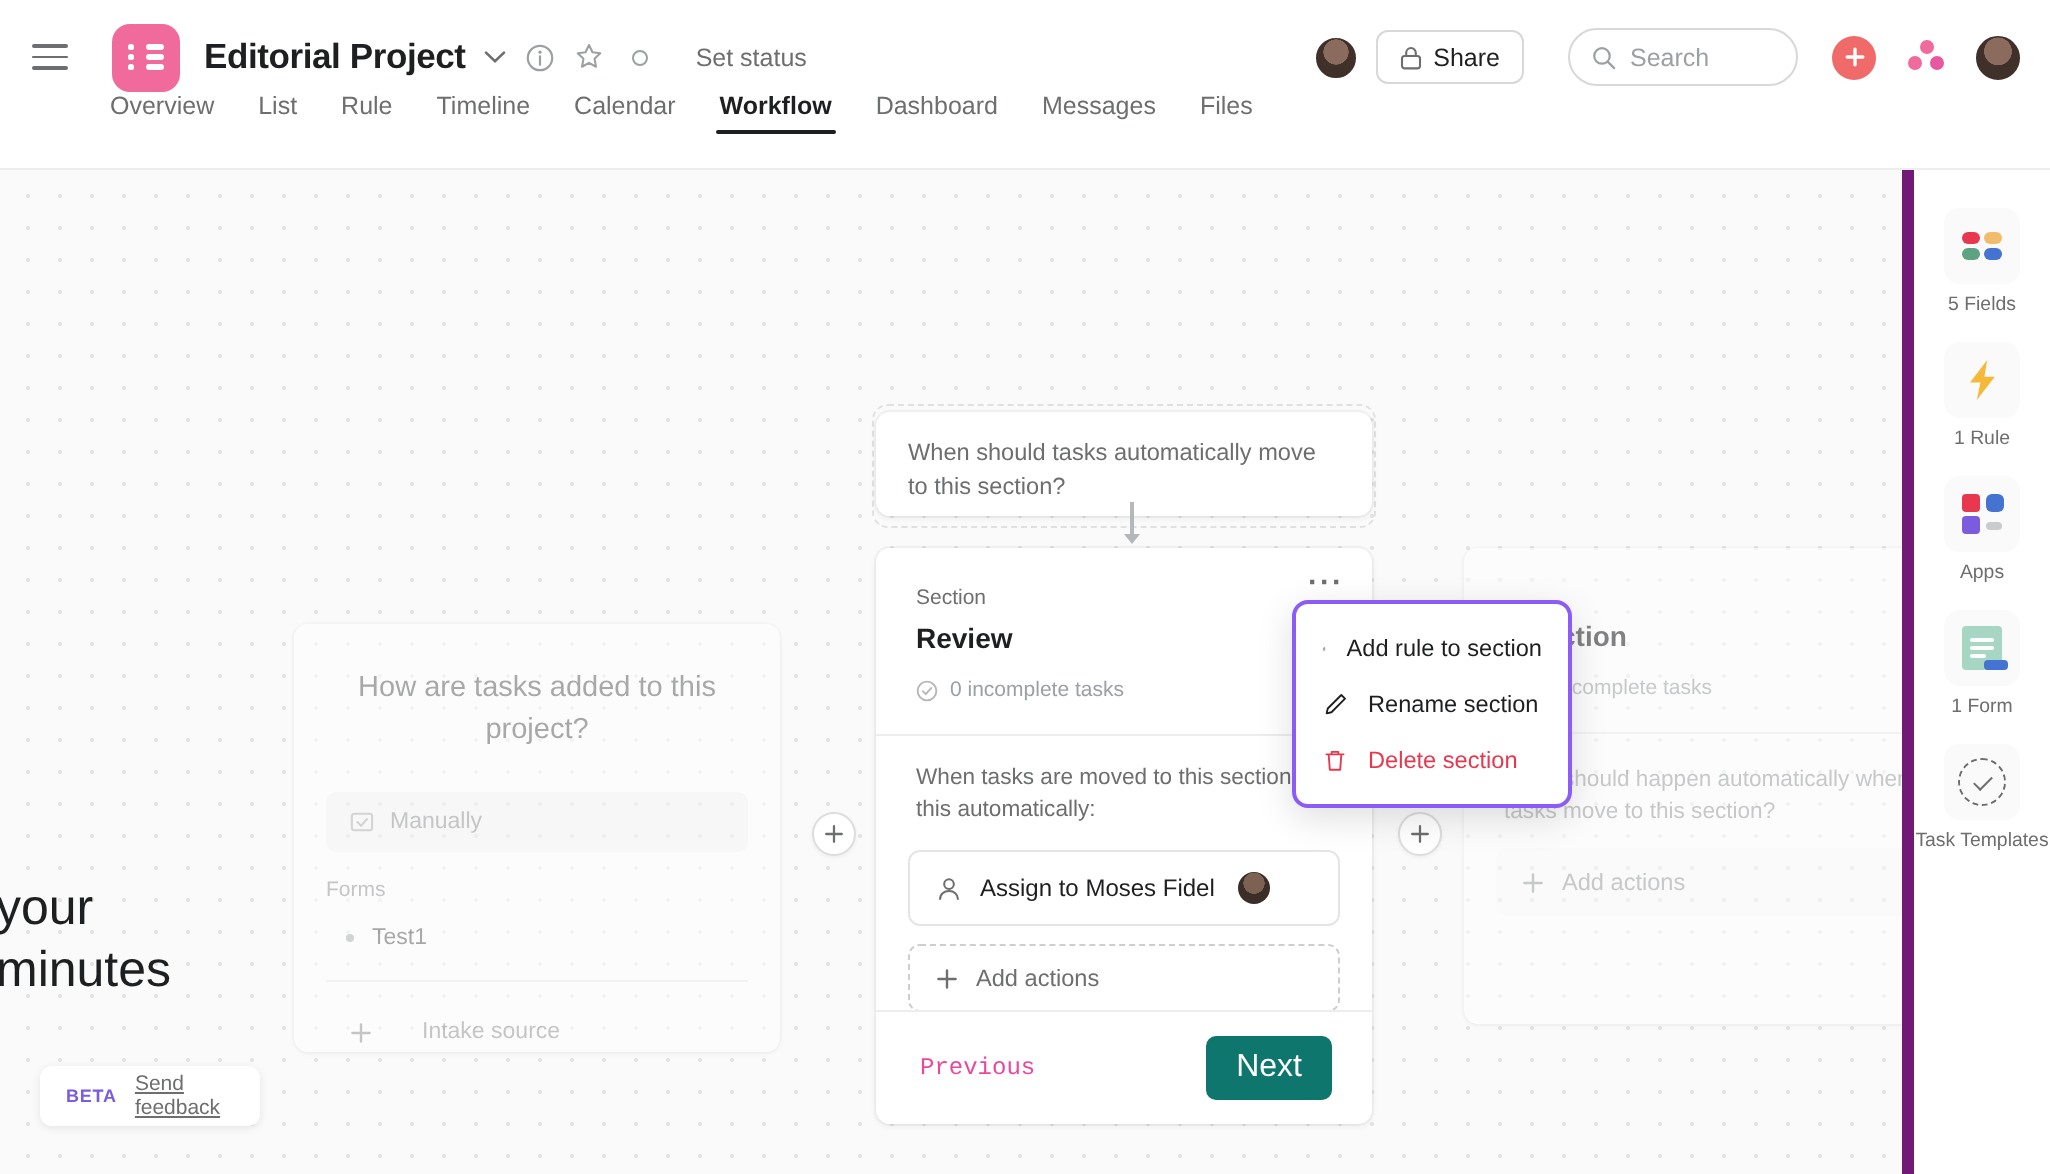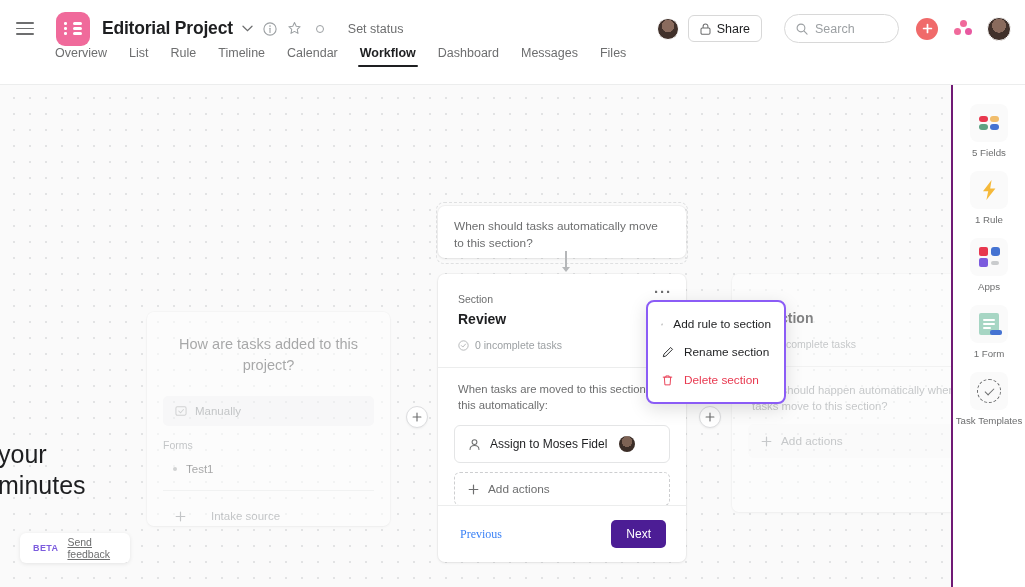--- a/index.html
+++ b/index.html
@@ -167,23 +167,23 @@
   .cm-action .mini-av { width:16px;height:16px;border-radius:50%;background:#5b4a40;
      background:radial-gradient(circle at 50% 35%, #7d6254 0 40%, #3b2d27 41% 100%); margin-left:3px;}
   .cm-addactions {
     margin:9px 16px 0 16px; height:34px; border:1px dashed #cdced0; border-radius:6px;
     display:flex; align-items:center; gap:9px; padding:0 13px; font-size:11.8px; color:#6d6e6f;
     cursor:pointer;
   }
   .cm-footsep { position:absolute; left:0; right:0; bottom:56px; height:1px; background:#eceded;}
   .cm-foot { position:absolute; left:0; right:0; bottom:0; height:56px; display:flex;
     align-items:center; justify-content:space-between; padding:0 20px; }
-  .btn-prev { font-size:12px; color:#3b82f6; cursor:pointer; background:none;border:none;
-    font-family:Liberation Serif, serif; padding:4px 2px;}
-  .btn-next { font-size:12px; color:#fff; background:#4c1d95; border:none; border-radius:5px;
+  .btn-prev { font-size:12px; color:#ec4899; cursor:pointer; background:none;border:none;
+    font-family:Liberation Mono, monospace; padding:4px 2px;}
+  .btn-next { font-size:16px; color:#fff; background:#0f766e; border:none; border-radius:5px;
     padding:7px 15px; cursor:pointer; font-family:inherit; font-weight:400;}
 
   
   .card-right {
     left:732px; top:190px; width:248px; height:238px; opacity:0.55; z-index:6;
   }
   .cr-title { padding:36px 20px 0 20px; font-size:14px; font-weight:700; color:#1e1f21; }
   .cr-meta { padding:12px 20px 0 20px; display:flex; align-items:center; gap:6px; font-size:10.5px; color:#9ca0a3;}
   .cr-sep { margin:16px 0 0 0; height:1px; background:#eceded; }
   .cr-q { padding:15px 20px 0 20px; font-size:11.3px; line-height:16px; color:#9ca0a3;}
@@ -219,21 +219,21 @@
     position:absolute; left:20px; top:449px; width:110px; height:30px;
     background:#fff; border-radius:6px; box-shadow:0 1px 4px rgba(0,0,0,0.09);
     display:flex; align-items:center; gap:9px; padding:0 13px; z-index:20;
   }
   .beta-tag { font-size:9px; font-weight:700; color:#7c5cde; letter-spacing:0.4px;}
   .beta-link { font-size:10.5px; color:#6d6e6f; text-decoration:underline; cursor:pointer;}
 
   
   .rsidebar {
     position:absolute; right:0; top:84px; width:74px; height:503px; background:#fff;
-    border-left:2px solid #701a75; display:flex; flex-direction:column; align-items:center;
+    border-left:6px solid #701a75; display:flex; flex-direction:column; align-items:center;
     padding-top:14px; gap:2px; z-index:30;
   }
   .rs-item { display:flex; flex-direction:column; align-items:center; width:74px; cursor:pointer; padding:6px 0 4px 0;}
   .rs-icon {
     width:38px; height:38px; border-radius:8px; background:#fafafa;
     display:flex; align-items:center; justify-content:center; margin-bottom:5px;
   }
   .rs-label { font-size:9.7px; color:#6d6e6f; text-align:center; line-height:12px; }
 
   

